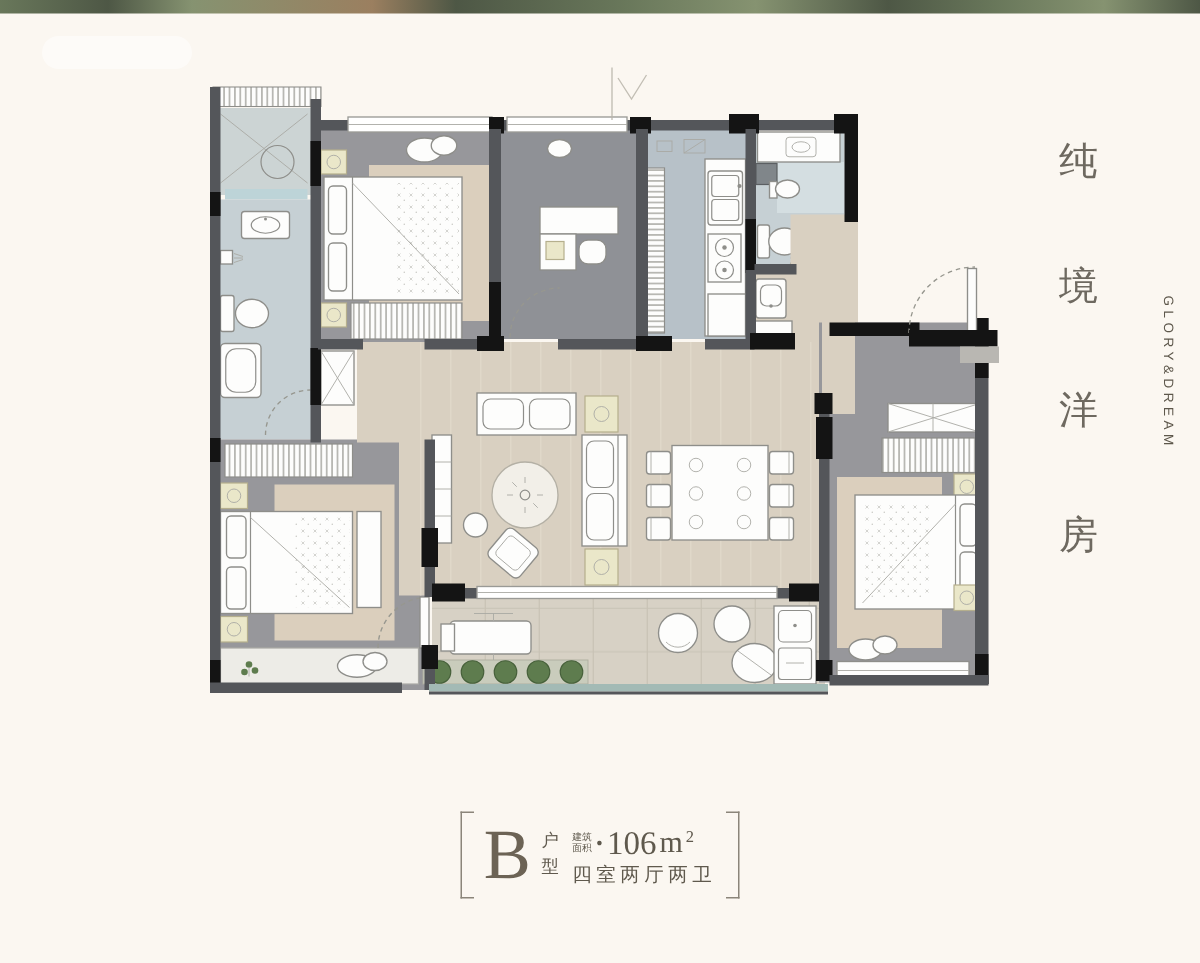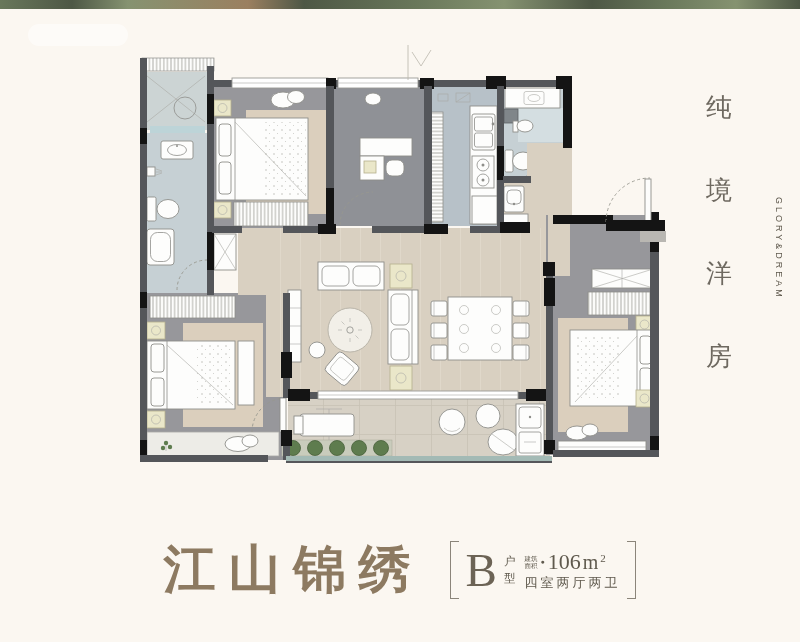--- a/index.html
+++ b/index.html
@@ -465,21 +465,20 @@
 
   <div class="side-title">
     <span>纯</span>
     <span>境</span>
     <span>洋</span>
     <span>房</span>
   </div>
   <div class="side-en">GLORY&amp;DREAM</div>
 
   <div class="footer">
-    <div class="project-name">江山锦绣</div>
     <div class="unit-group">
       <div class="bracket left"></div>
       <div class="unit-letter">B</div>
       <div class="unit-type-col">
         <span>户</span>
         <span>型</span>
       </div>
       <div class="unit-detail">
         <div class="area-row">
           <span class="area-prefix">

